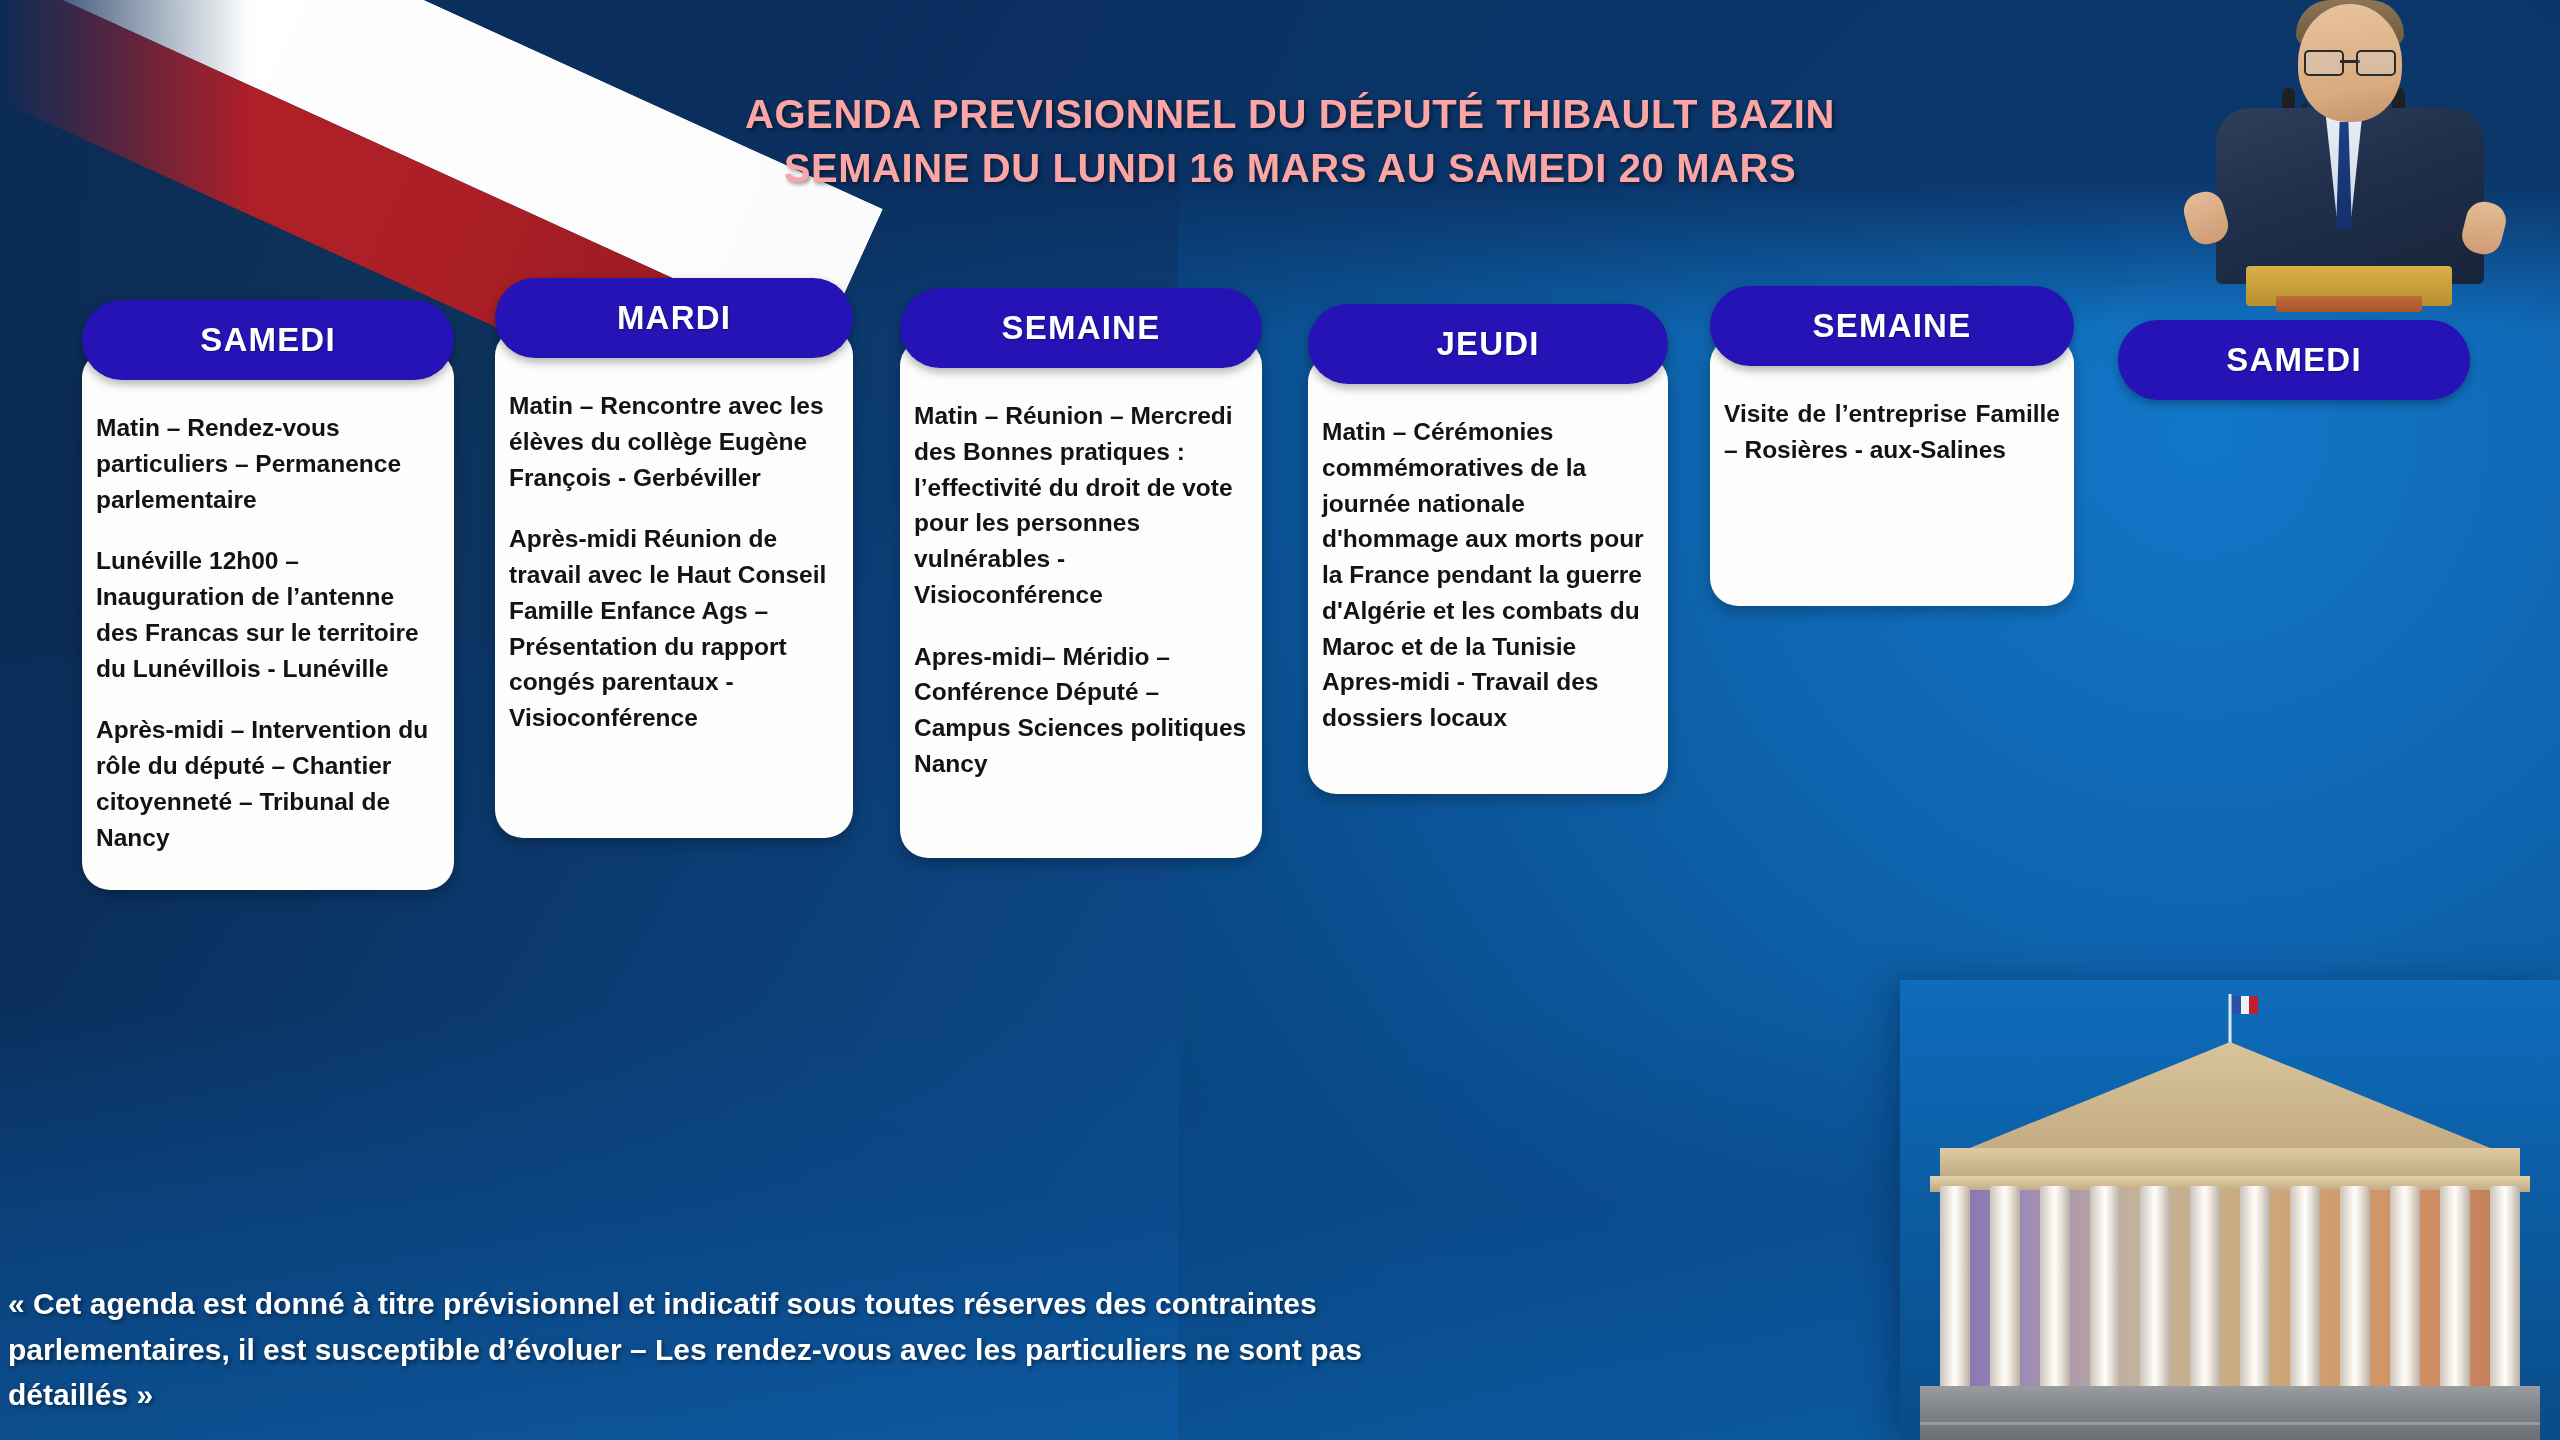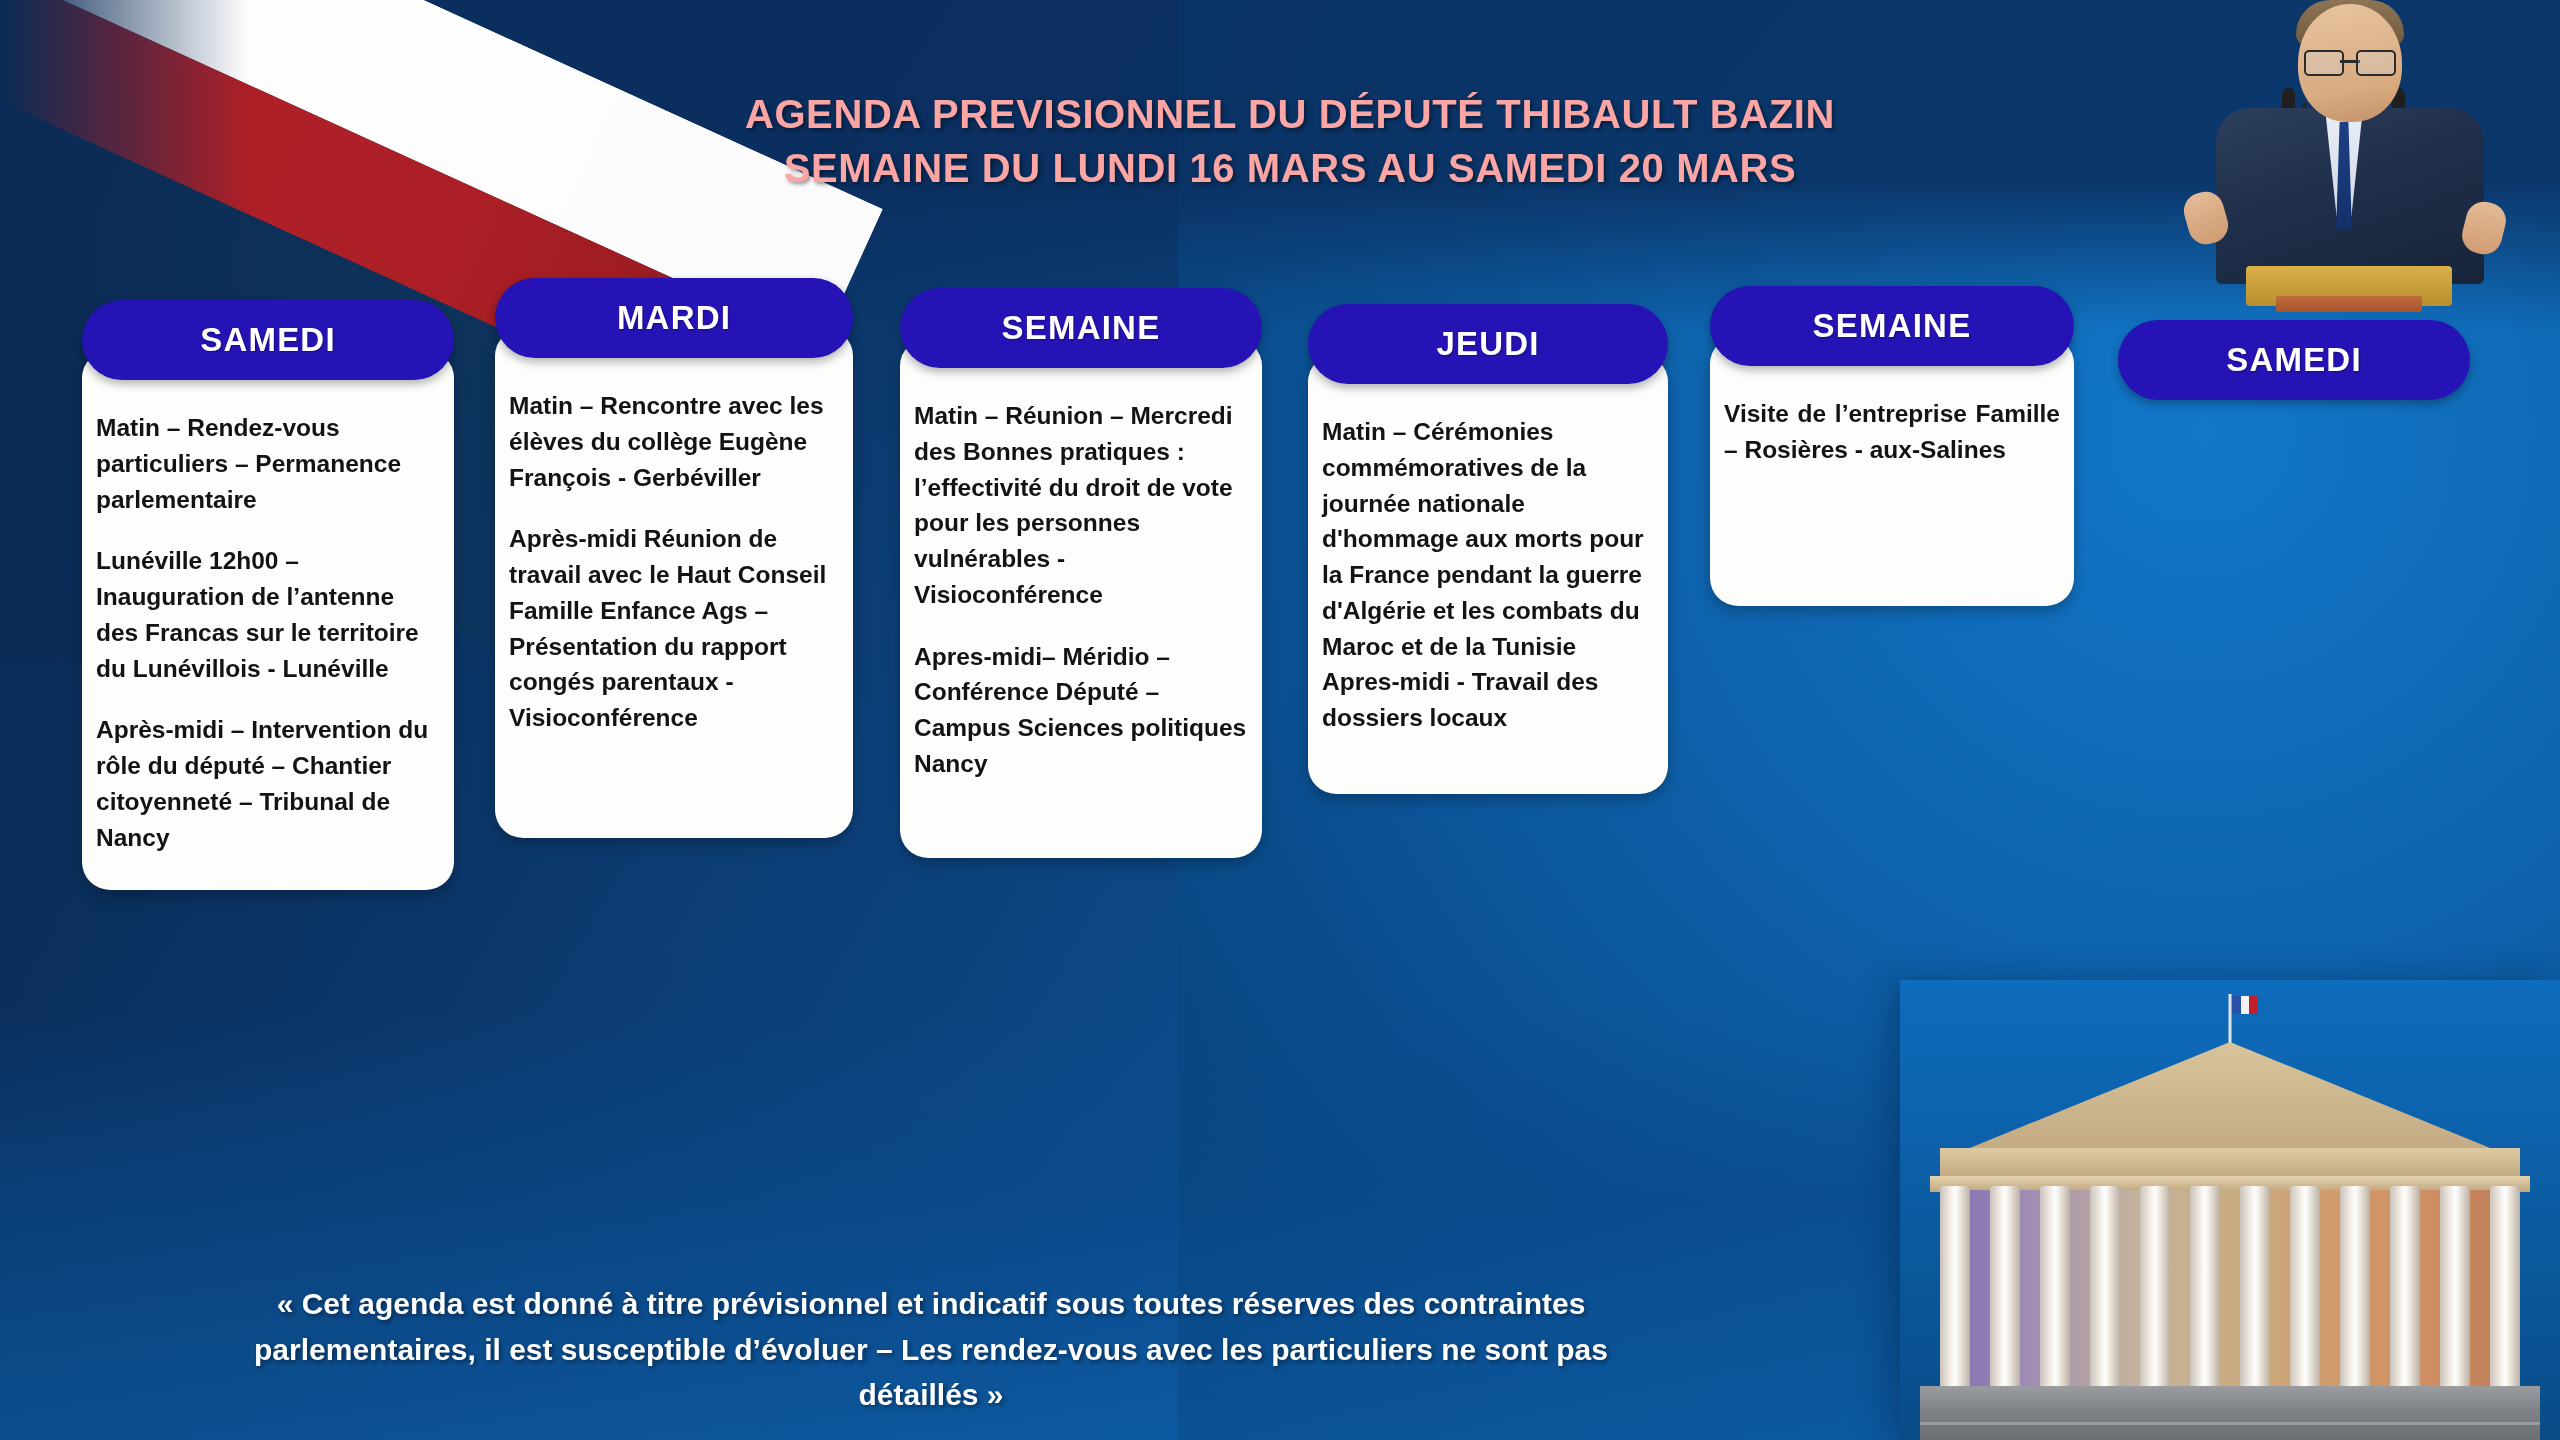--- a/index.html
+++ b/index.html
@@ -67,21 +67,21 @@
   #day-jeudi{left:1308px;width:360px;top:4px;}
   #day-jeudi .day-pill{width:360px;}
   #day-jeudi .card{width:360px;box-sizing:border-box;min-height:440px;}
   #day-vendredi{left:1710px;width:364px;top:-14px;}
   #day-vendredi .day-pill{width:364px;}
   #day-vendredi .card{width:364px;box-sizing:border-box;min-height:270px;}
   #day-samedi{left:2118px;width:352px;top:20px;}
   #day-samedi .day-pill{width:352px;}
 
   
-  .footer{position:absolute;left:16px;bottom:22px;width:1830px;text-align:center;z-index:6;}
+  .footer{position:absolute;left:8px;bottom:22px;width:1830px;z-index:6;}
   .footer p{margin:0;color:#ffffff;font-size:30px;font-weight:bold;line-height:1.52;
       text-shadow:2px 2px 4px rgba(0,0,0,.45);}
 
   
   .deputy{position:absolute;right:50px;top:-4px;width:330px;height:316px;z-index:7;}
   .deputy .d-head{position:absolute;left:118px;top:8px;width:104px;height:118px;border-radius:50% 50% 46% 46%;
       background:linear-gradient(170deg,#e8c49f 0%,#d8ab80 70%,#c4916a 100%);}
   .deputy .d-hair{position:absolute;left:116px;top:4px;width:108px;height:46px;border-radius:52px 52px 18px 18px;
       background:linear-gradient(180deg,#8d7455 0%,#6f5940 100%);}
   .deputy .d-glass{position:absolute;left:124px;top:54px;width:92px;height:22px;}

